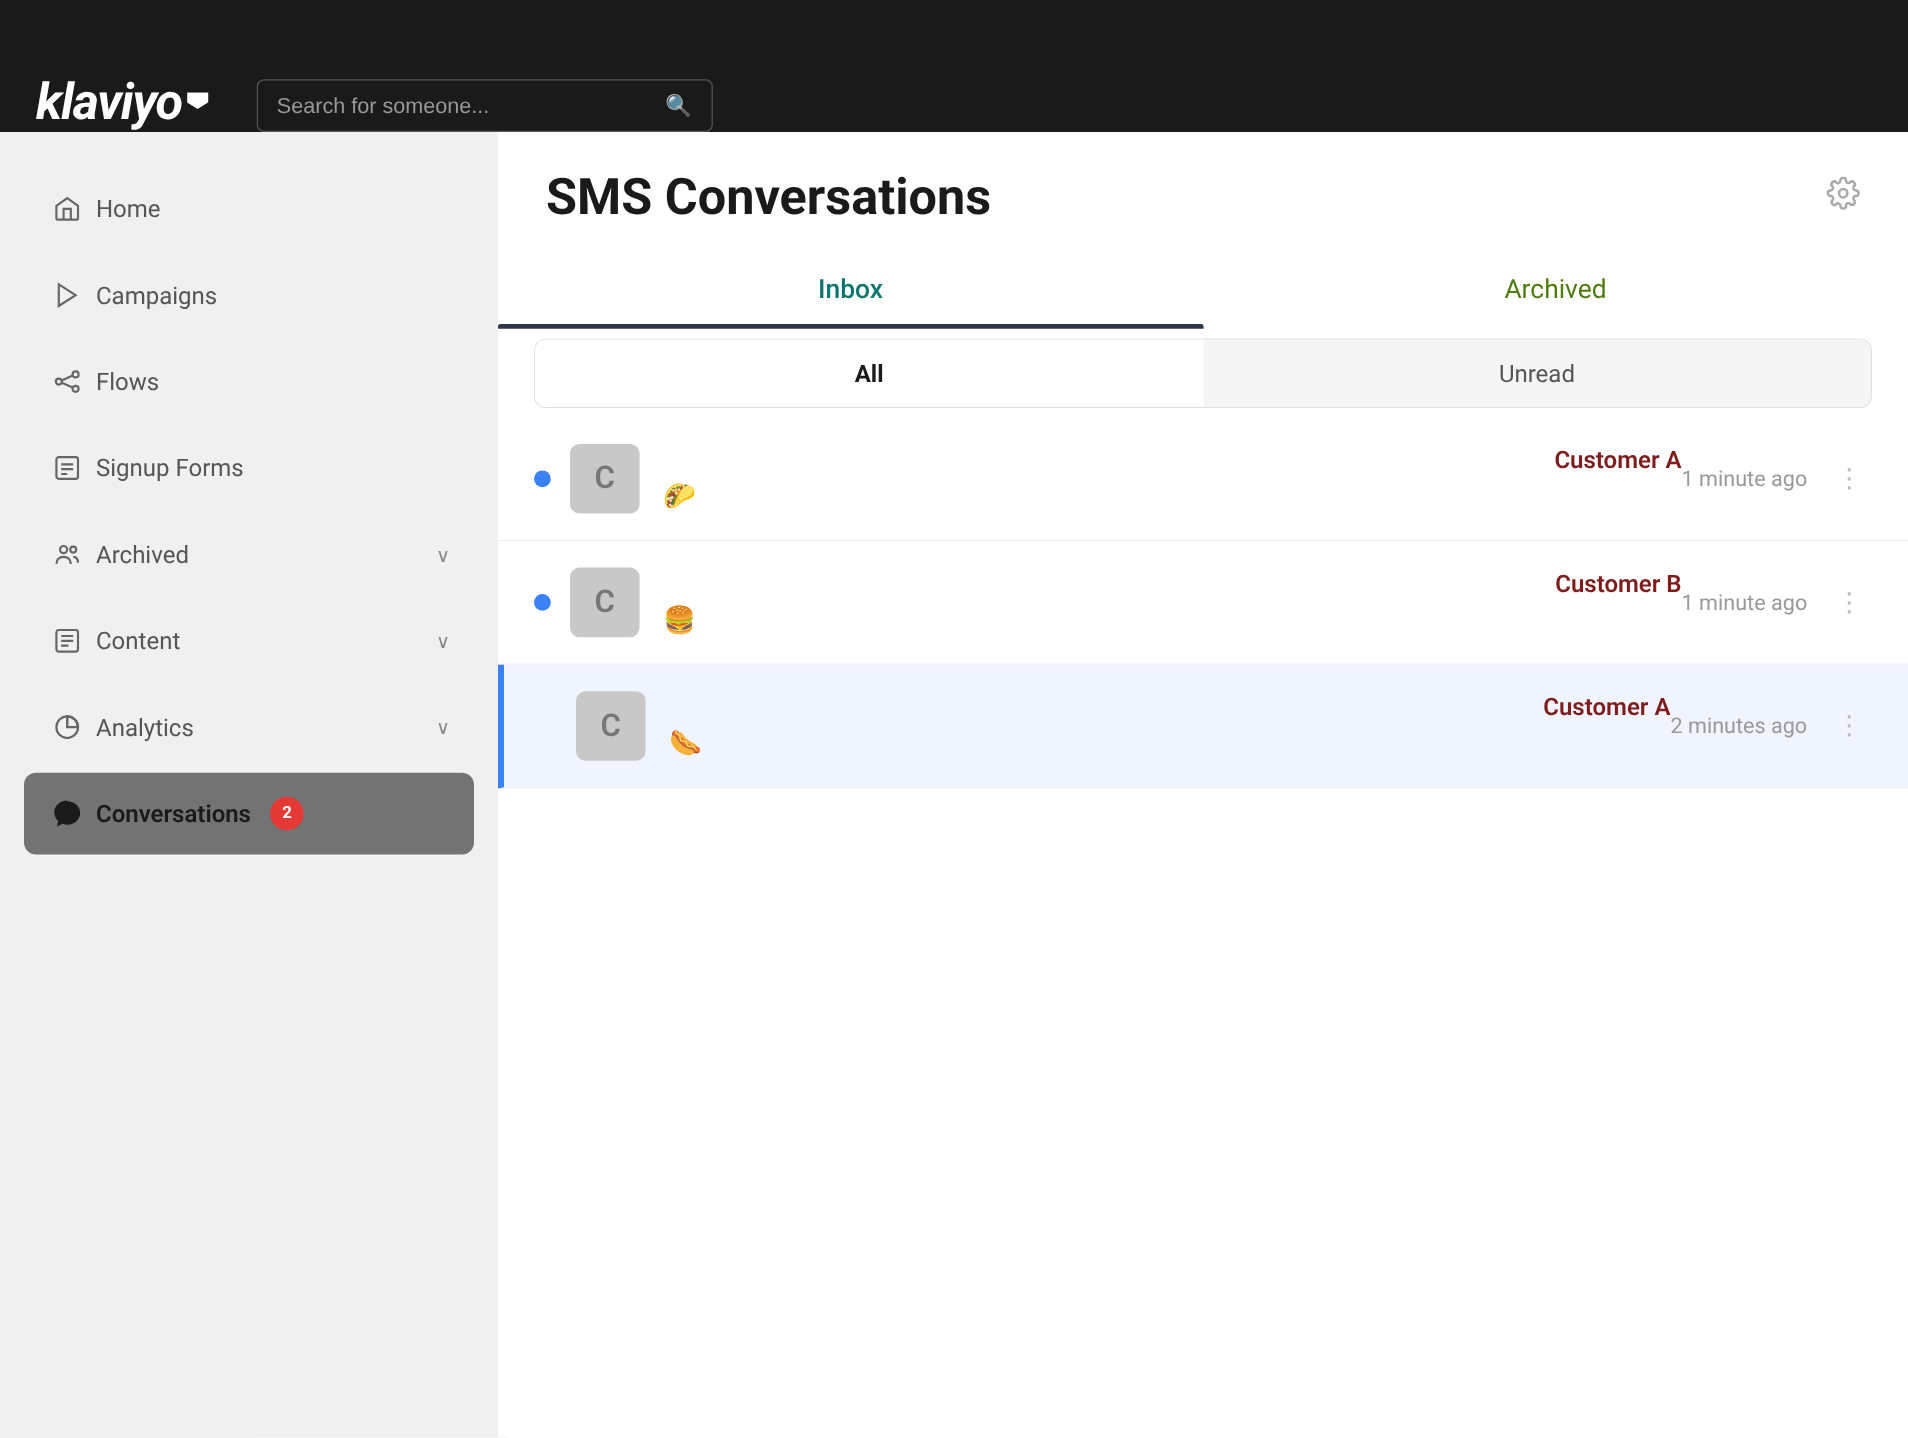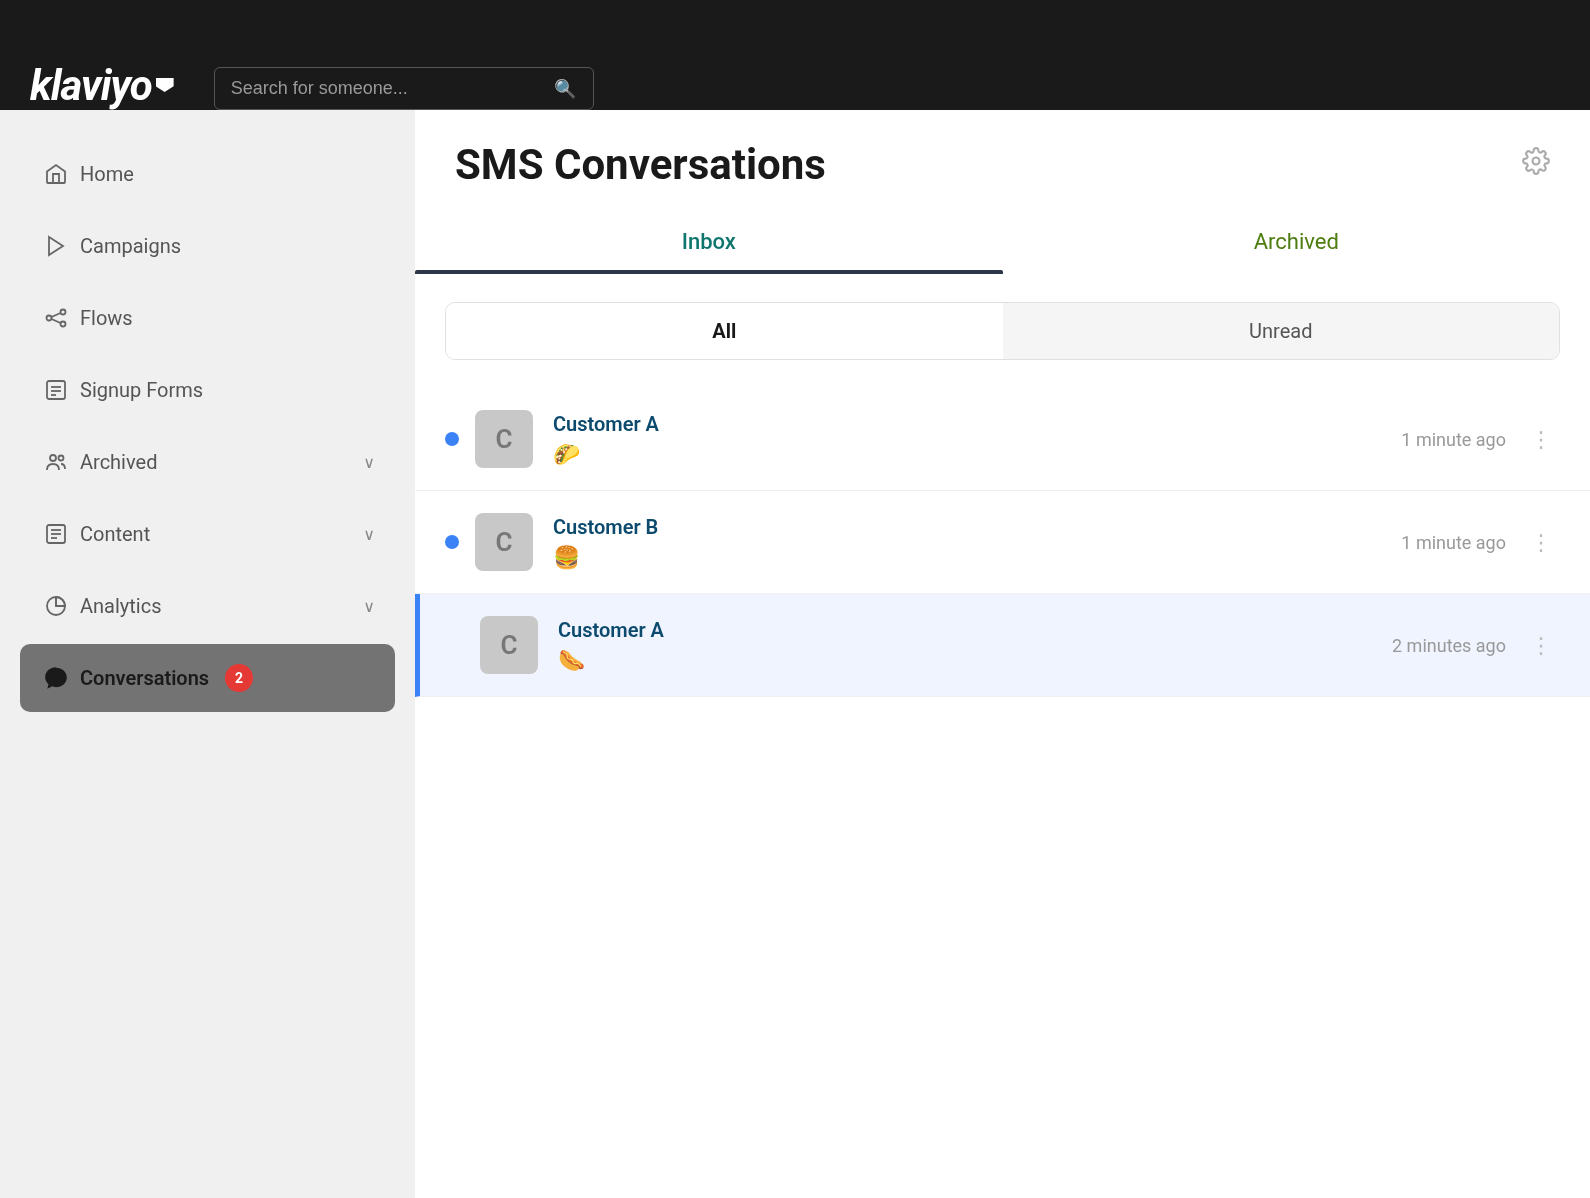--- a/index.html
+++ b/index.html
@@ -164,21 +164,21 @@
       left: 0;
       right: 0;
       height: 4px;
       background: #2d3748;
       border-radius: 2px 2px 0 0;
     }
 
     
     .filter-row {
       display: flex;
-      margin: 28px 30px;
+      margin: 8px 30px;
       border: 1.5px solid #e0e0e0;
       border-radius: 10px;
       overflow: hidden;
     }
     .filter-btn {
       flex: 1;
       padding: 16px;
       text-align: center;
       font-size: 20px;
       font-weight: 500;
@@ -233,22 +233,23 @@
       color: #777;
       margin-right: 20px;
       flex-shrink: 0;
     }
     .conv-info {
       flex: 1;
     }
     .conv-name {
       font-size: 20px;
       font-weight: 600;
-      color: #0c4a6e;
+      color: #7f1d1d;
       margin-bottom: 6px;
+      text-align: right;
     }
     .conv-preview {
       font-size: 22px;
     }
     .conv-time {
       font-size: 18px;
       color: #999;
       margin-left: auto;
       margin-right: 16px;
       white-space: nowrap;

